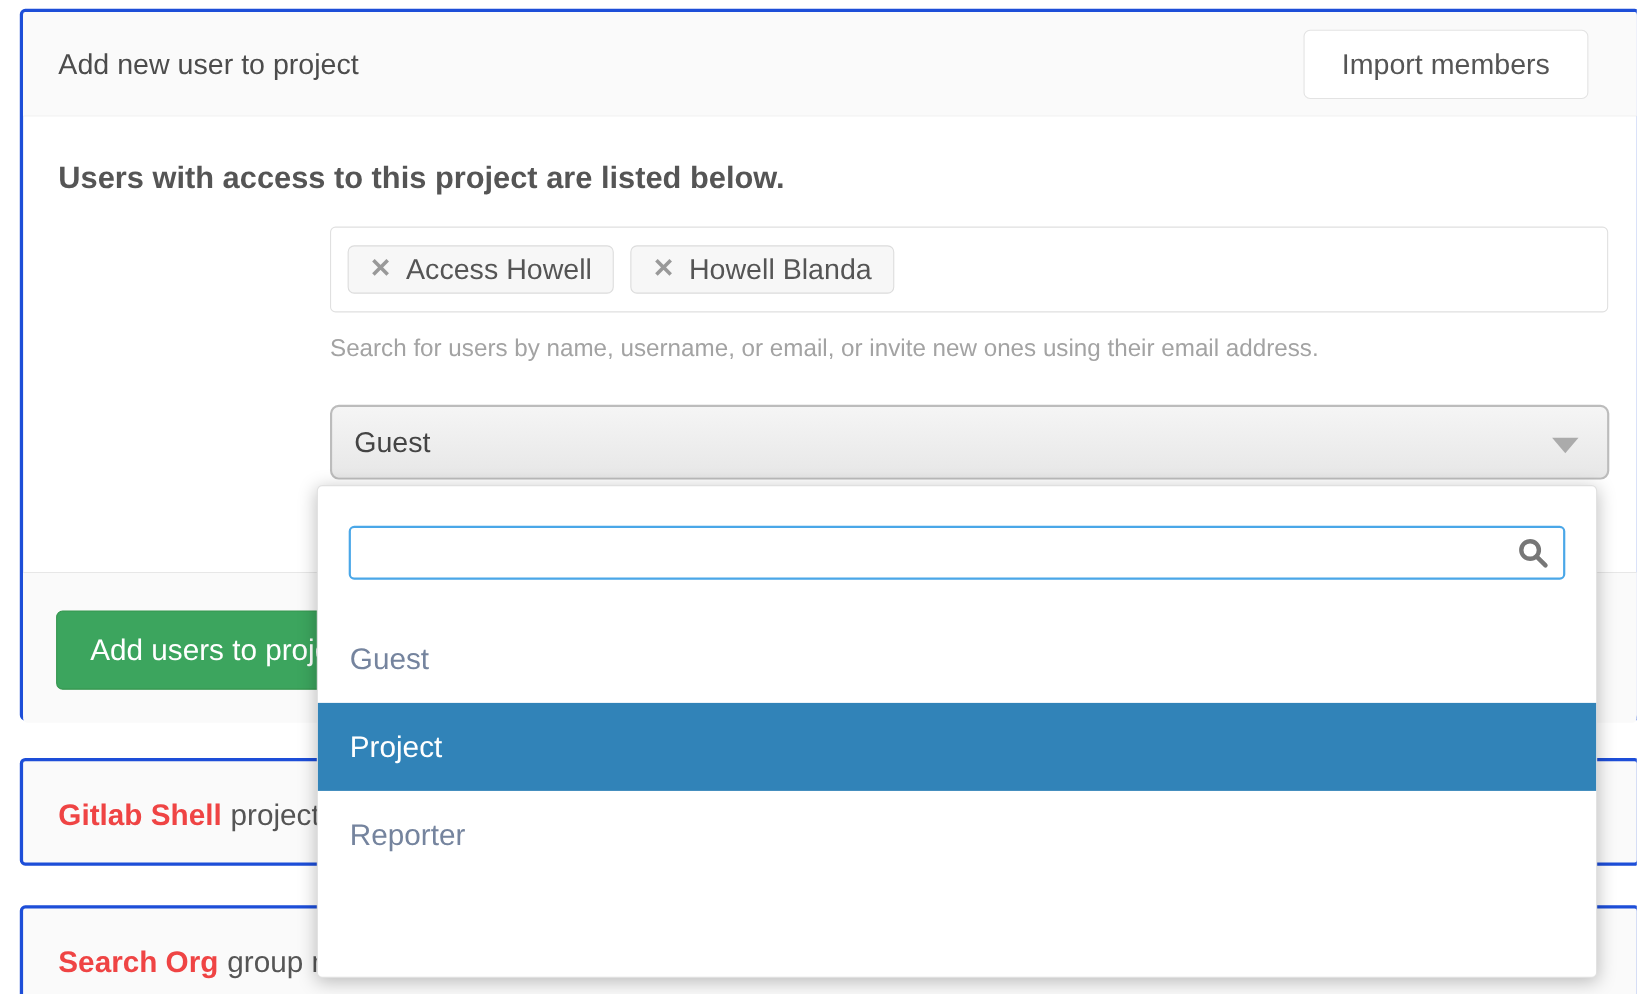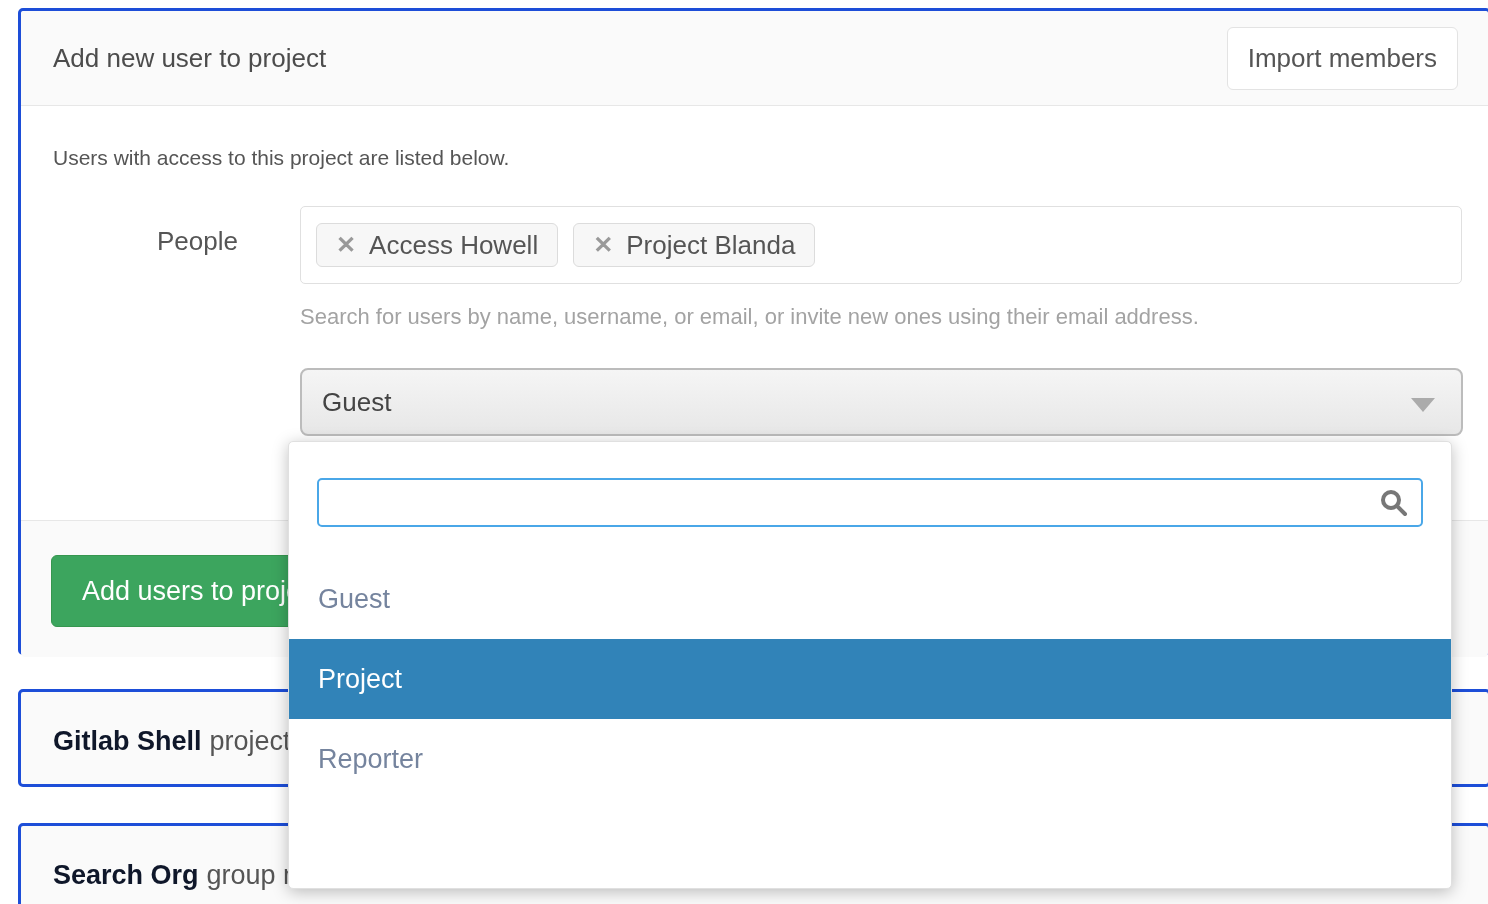--- a/index.html
+++ b/index.html
@@ -25,28 +25,28 @@
     background:#fafafa; border-bottom:1px solid #e7e7e7;
     border-radius:4px 4px 0 0;
   }
   .panel-title {
     position:absolute; left:32px; top:0; height:95px;
     display:flex; align-items:center;
     font-size:26px; color:#4c4c4c;
   }
   .btn { font-family:inherit; cursor:pointer; }
   .btn-import {
-    position:absolute; right:30px; top:16px;
-    height:63px; padding:0 20px;
+    position:absolute; right:44px; top:16px;
+    height:63px; padding:0 34px;
     background:#fff; border:1px solid #e3e3e3; border-radius:6px;
     font-size:26px; color:#555;
   }
   .intro {
     position:absolute; left:32px; top:135px;
-    font-size:21px; color:#555;
+    font-size:28px; color:#555;font-weight:bold;
   }
   .form-label {
     position:absolute; left:0; width:217px; text-align:right;
     font-size:26px; color:#555;
   }
   .label-people { top:215px; }
   .label-access { top:380px; }
   .people-box {
     position:absolute; left:279px; top:195px; width:1162px; height:78px;
     background:#fff; border:1px solid #e0e0e0; border-radius:5px;
@@ -93,21 +93,21 @@
   }
   
   .panel-heading-only { left:8px; width:1473px; background:#fafafa; }
   .panel-shell { top:689px; height:98px; }
   .panel-org   { top:823px; height:120px; border-radius:5px 5px 0 0; }
   .heading-text {
     position:absolute; left:32px; top:0; height:98px;
     display:flex; align-items:center;
     font-size:27px; color:#555; white-space:nowrap;
   }
-  .heading-text b { color:#0f172a; margin-right:8px; }
+  .heading-text b { color:#ef4444; margin-right:8px; }
   
   .dropdown {
     position:absolute; left:288px; top:441px; width:1164px; height:448px;
     background:#fff; border:1px solid #e0e0e0; border-radius:5px;
     box-shadow:0 3px 16px rgba(0,0,0,0.25);
     z-index:10;
   }
   .search-wrap {
     position:absolute; left:28px; right:28px; top:36px; height:49px;
   }
@@ -137,29 +137,28 @@
 <body>
 
 <section class="panel panel-add">
   <div class="panel-header">
     <div class="panel-title">Add new user to project</div>
     <button class="btn btn-import">Import members</button>
   </div>
 
   <p class="intro">Users with access to this project are listed below.</p>
 
-  <label class="form-label label-people">People</label>
   <div class="people-box" id="tags-box">
       <span class="tag">
         <span class="x">✕</span>
         <span>Access Howell</span>
       </span>
       <span class="tag">
         <span class="x">✕</span>
-        <span>Project Blanda</span>
+        <span>Howell Blanda</span>
       </span>
     </div>
   <p class="help-text">Search for users by name, username, or email, or invite new ones using their email address.</p>
 
   <div class="select-box">
     <span>Guest</span>
     <span class="caret"></span>
   </div>
 
   <div class="panel-footer">

